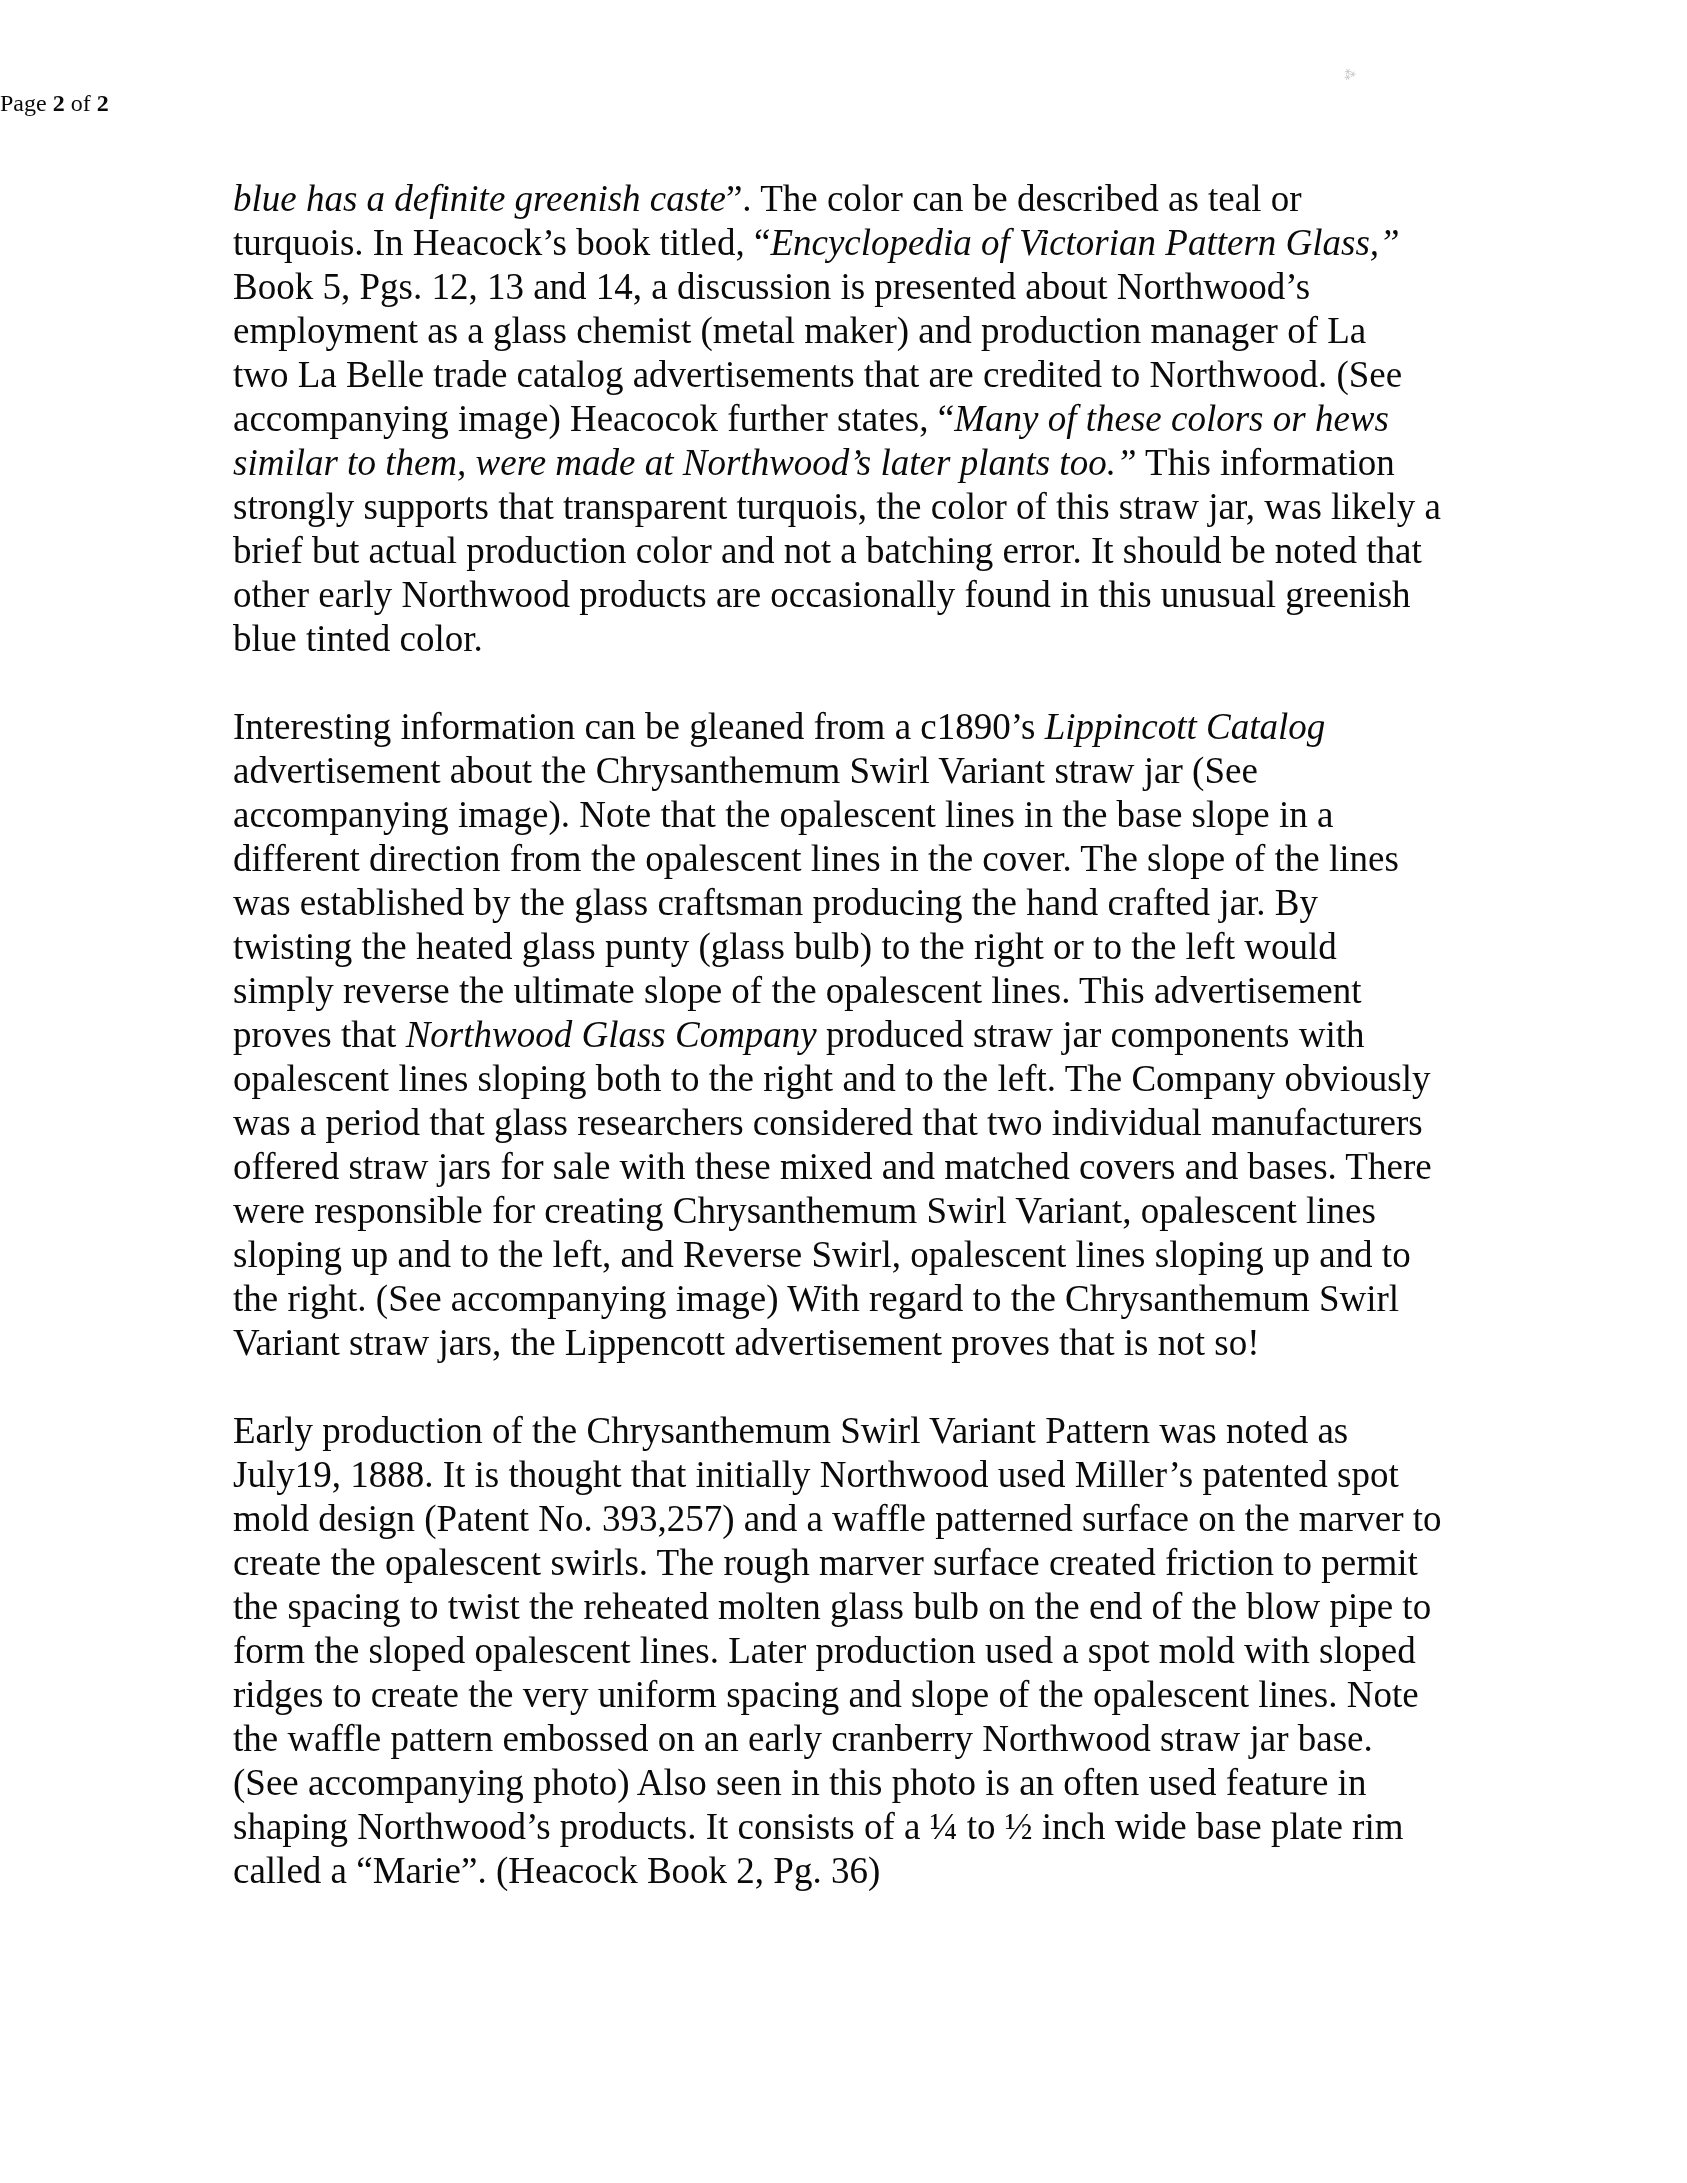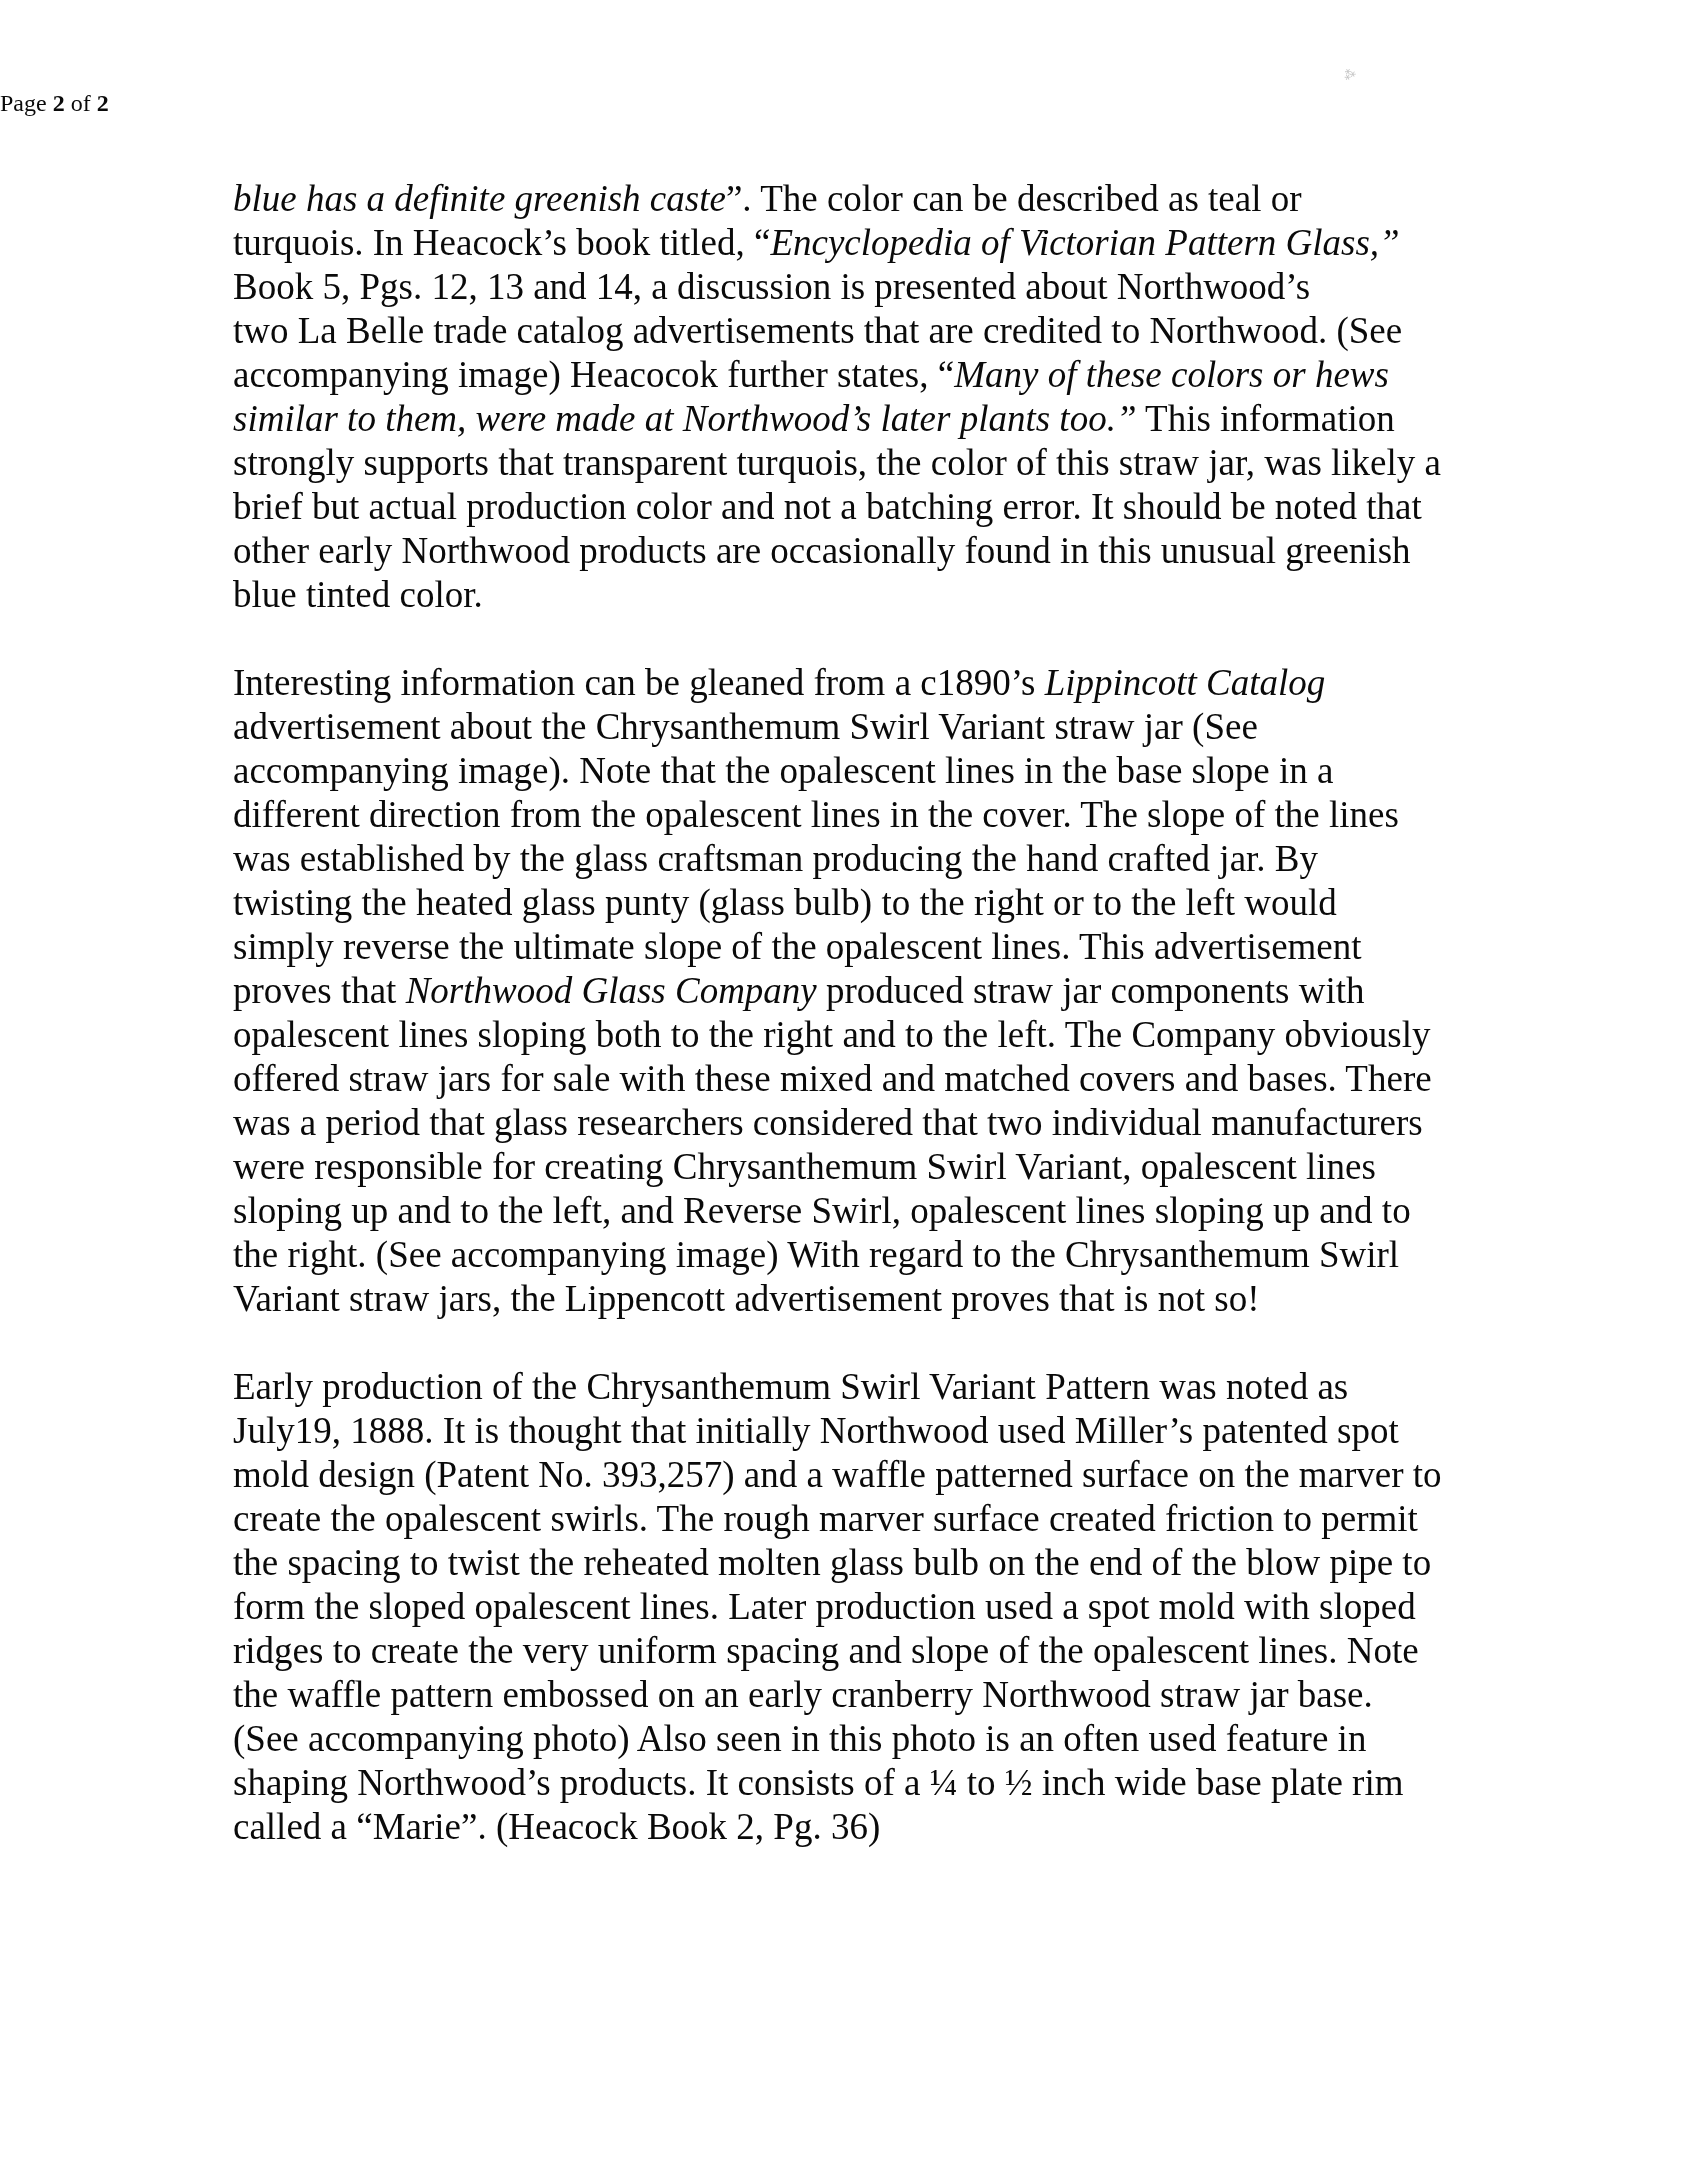--- a/index.html
+++ b/index.html
@@ -35,41 +35,42 @@
 
   <div class="header">
     <span>Page </span><b>2</b><span> of </span><b>2</b>
   </div>
 
   <div class="body-text" id="body-text">
       <div>
         <span class="line"><span class="i">blue has a definite greenish caste</span><span>”.  The color can be described as teal or</span></span>
         <span class="line"><span>turquois.  In Heacock’s book titled, “</span><span class="i">Encyclopedia of Victorian Pattern Glass,”</span></span>
         <span class="line"><span>Book 5, Pgs. 12, 13 and 14, a discussion is presented about Northwood’s</span></span>
+        <span class="line"><span>employment as a glass chemist (metal maker) and production manager of La</span></span>
         <span class="line"><span>two La Belle trade catalog advertisements that are credited to Northwood. (See</span></span>
         <span class="line"><span>accompanying image)   Heacocok further states, “</span><span class="i">Many of these colors or hews</span></span>
         <span class="line"><span class="i">similar to them, were made at Northwood’s later plants too.”</span><span>  This information</span></span>
         <span class="line"><span>strongly supports that transparent turquois, the color of this straw jar, was likely a</span></span>
         <span class="line"><span>brief but actual production color and not a batching error.  It should be noted that</span></span>
         <span class="line"><span>other early Northwood products are occasionally found in this unusual greenish</span></span>
         <span class="line"><span>blue tinted color.</span></span>
       </div>
       <span class="gap"></span>
       <div>
         <span class="line"><span>Interesting information can be gleaned from a c1890’s </span><span class="i">Lippincott Catalog</span></span>
         <span class="line"><span>advertisement about the </span><span class="b">Chrysanthemum Swirl Variant</span><span> straw jar (See</span></span>
         <span class="line"><span>accompanying image).  Note that the opalescent lines in the base slope in a</span></span>
         <span class="line"><span>different direction from the opalescent lines in the cover.  The slope of the lines</span></span>
         <span class="line"><span>was established by the glass craftsman producing the hand crafted jar.  By</span></span>
         <span class="line"><span>twisting the heated glass punty (glass bulb) to the right or to the left would</span></span>
         <span class="line"><span>simply reverse the ultimate slope of the opalescent lines.  This advertisement</span></span>
         <span class="line"><span>proves that </span><span class="i">Northwood Glass Company</span><span> produced straw jar components with</span></span>
         <span class="line"><span>opalescent lines sloping both to the right and to the left.  The Company obviously</span></span>
+        <span class="line"><span>was a period that glass researchers considered that two individual manufacturers</span></span>
         <span class="line"><span>offered straw jars for sale with these mixed and matched covers and bases.  There</span></span>
-        <span class="line"><span>was a period that glass researchers considered that two individual manufacturers</span></span>
         <span class="line"><span>were responsible for creating </span><span class="b">Chrysanthemum Swirl Variant</span><span>, opalescent lines</span></span>
         <span class="line"><span>sloping up and to the left, and </span><span class="b">Reverse Swirl</span><span>, opalescent lines sloping up and to</span></span>
         <span class="line"><span>the right.  (See accompanying image)  With regard to the Chrysanthemum Swirl</span></span>
         <span class="line"><span>Variant straw jars, the Lippencott advertisement proves that is not so!</span></span>
       </div>
       <span class="gap"></span>
       <div>
         <span class="line"><span>Early production of the </span><span class="b">Chrysanthemum Swirl Variant Pattern</span><span> was noted as</span></span>
         <span class="line"><span>July19, 1888.  It is thought that initially Northwood used Miller’s patented spot</span></span>
         <span class="line"><span>mold design (Patent No. 393,257) and a waffle patterned surface on the marver to</span></span>

